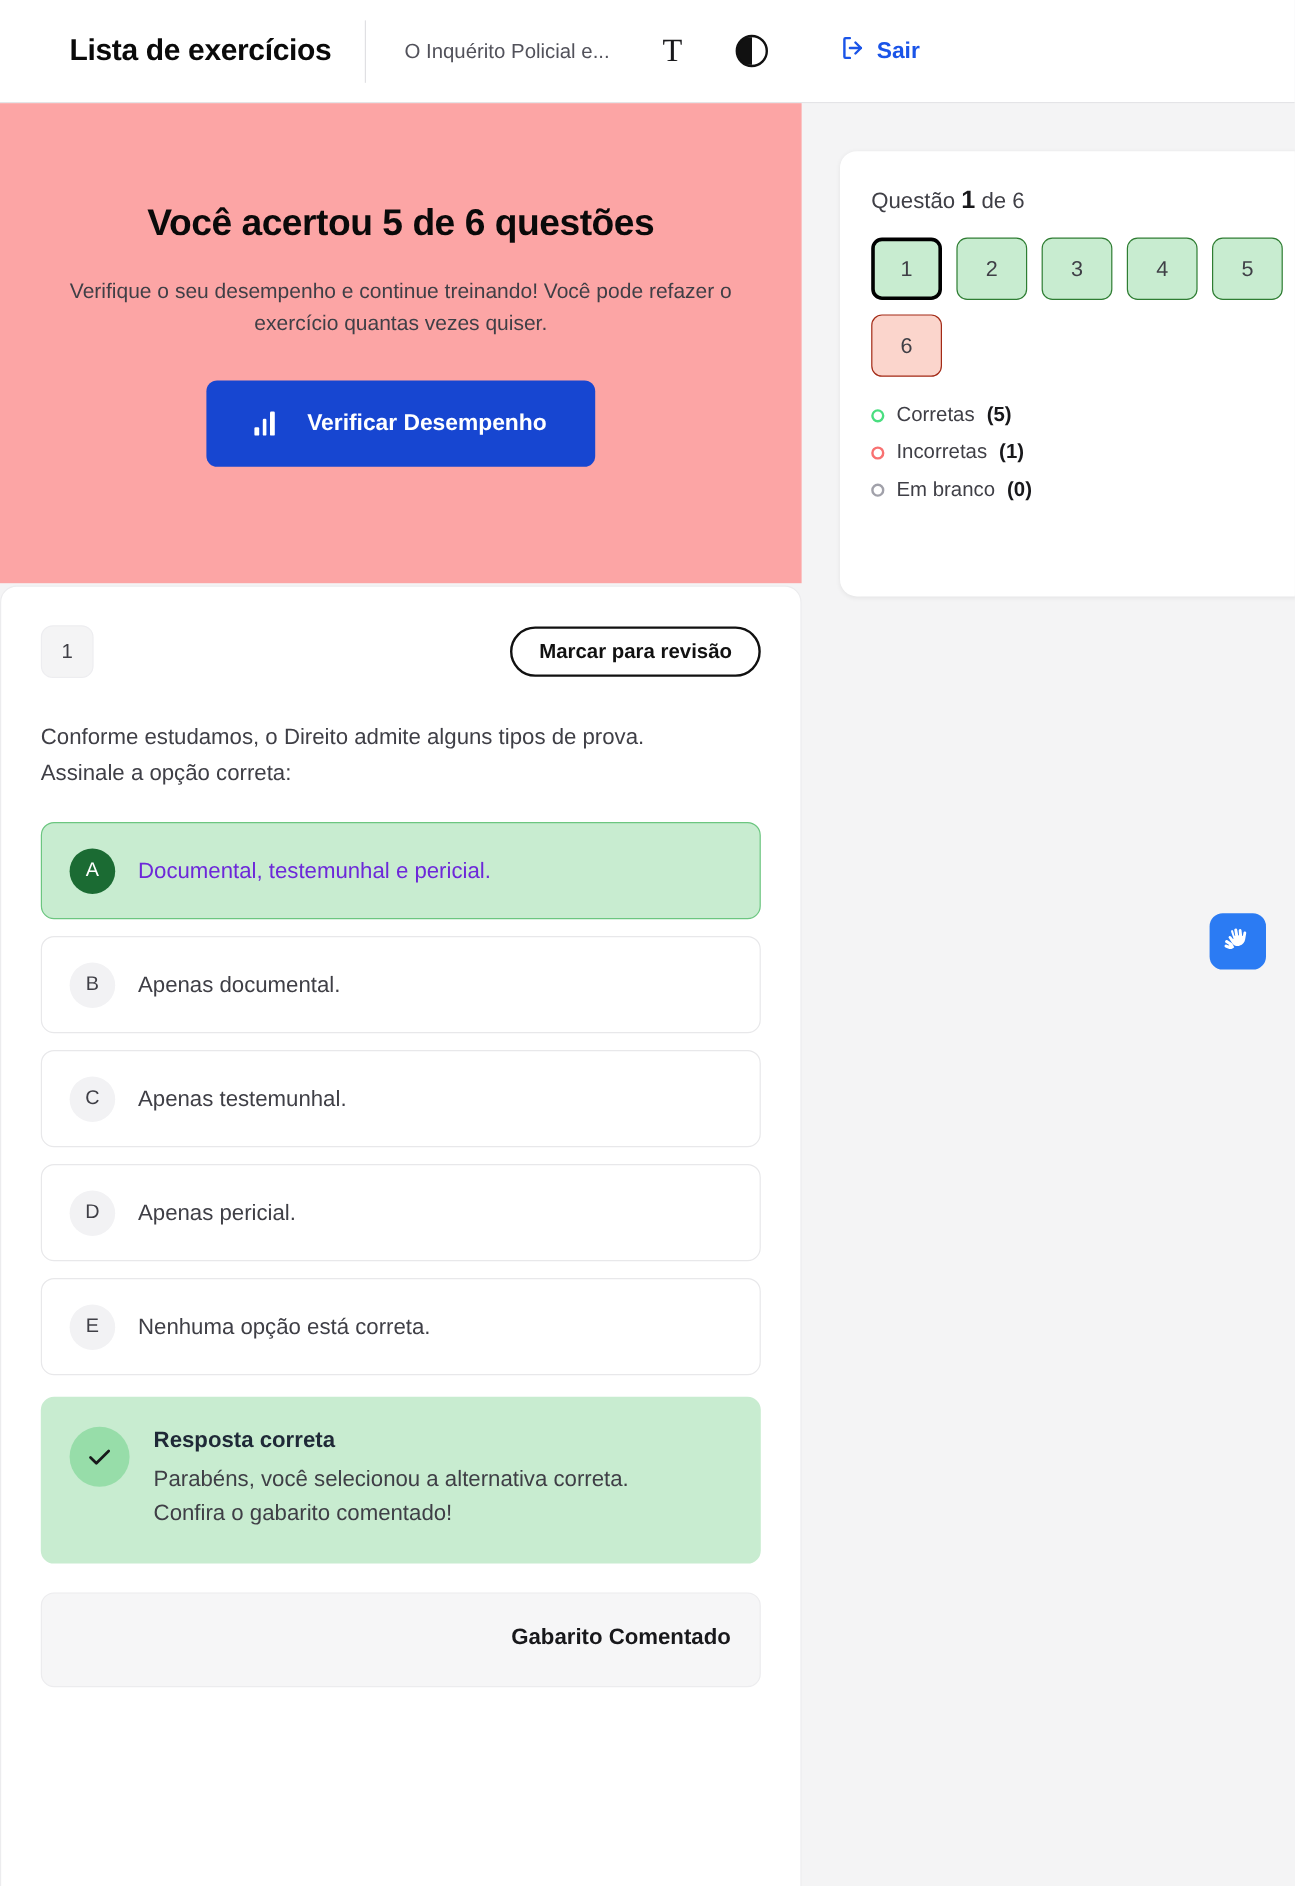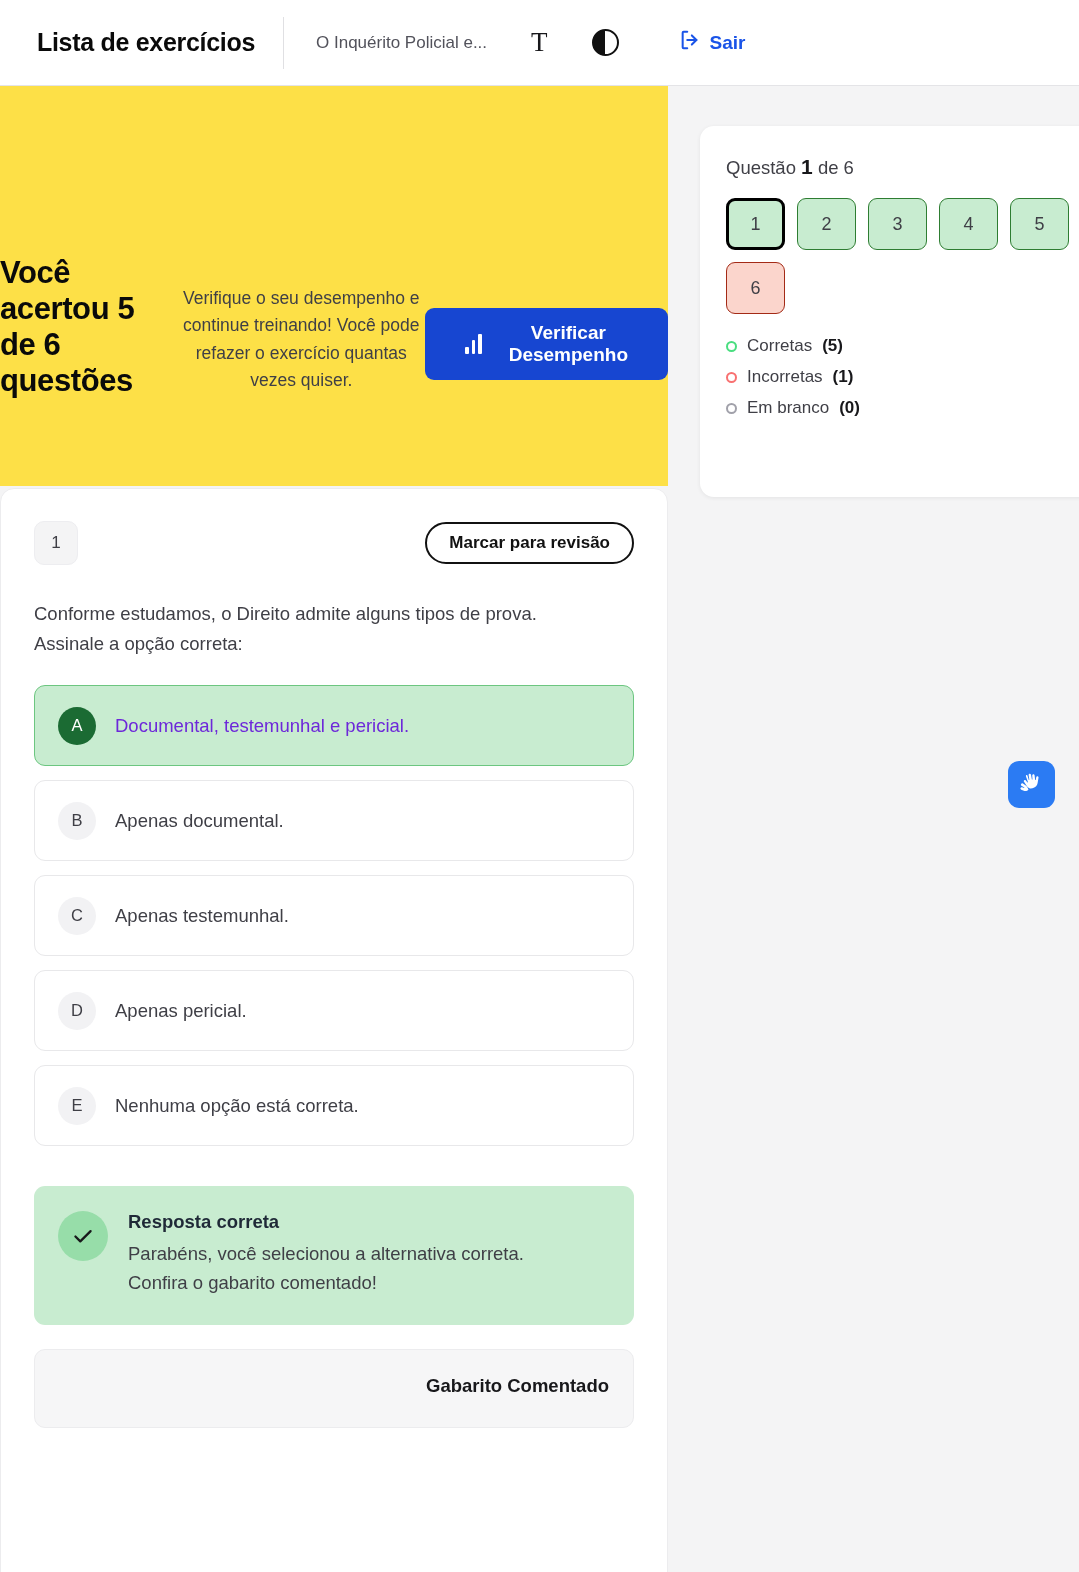--- a/index.html
+++ b/index.html
@@ -16,21 +16,21 @@
   .header {
     position: absolute; top: 0; left: 0;
     width: 1079px; height: 86px;
     background: #ffffff;
     display: flex; align-items: center;
     border-bottom: 1px solid #e4e4e7;
   }
   .header-title {
     font-size: 25px; font-weight: 700; color: #0a0a0a;
     letter-spacing: -0.3px;
-    padding-left: 37px; padding-right: 28px;
+    padding-left: 37px; padding-right: 28px; margin-left: 21px;
   }
   .header-divider {
     width: 1px; height: 52px; background: #e0e0e3;
   }
   .header-subtitle {
     font-size: 17px; color: #52525b;
     margin-left: 32px;
     white-space: nowrap;
   }
   .header-icon {
@@ -48,22 +48,22 @@
     margin-left: 60px;
     display: flex; align-items: center; gap: 9px;
     color: #1a54e8; font-size: 19px; font-weight: 600;
     cursor: pointer;
   }
 
   
   .results {
     position: absolute; top: 86px; left: 0;
     width: 668px; height: 400px;
-    background: #fde047;
-    display: flex; flex-direction: row; align-items: center;
+    background: #fca5a5;
+    display: flex; flex-direction: column; align-items: center;
     padding-top: 82px;
   }
   .results-title {
     font-size: 31px; font-weight: 700; color: #0a0a0a;
     letter-spacing: -0.4px;
   }
   .results-sub {
     margin-top: 25px;
     width: 590px; text-align: center;
     font-size: 17.5px; line-height: 1.55; color: #3f3f46;
@@ -136,21 +136,21 @@
   .option .otext { font-size: 18.5px; color: #3f3f46; }
   .option.correct {
     background: #c8ecd0;
     border: 1px solid #6cc680;
   }
   .option.correct .letter { background: #1b6b33; color: #ffffff; }
   .option.correct .otext { color: #6d28d9; }
 
   
   .feedback {
-    margin-top: 40px;
+    margin-top: 18px;
     background: #c8ecd0;
     border-radius: 11px;
     padding: 25px 24px 27px 24px;
     display: flex; gap: 20px; align-items: flex-start;
   }
   .feedback .check {
     flex: 0 0 auto;
     width: 50px; height: 50px; border-radius: 50%;
     background: #97dda9;
     display: flex; align-items: center; justify-content: center;

